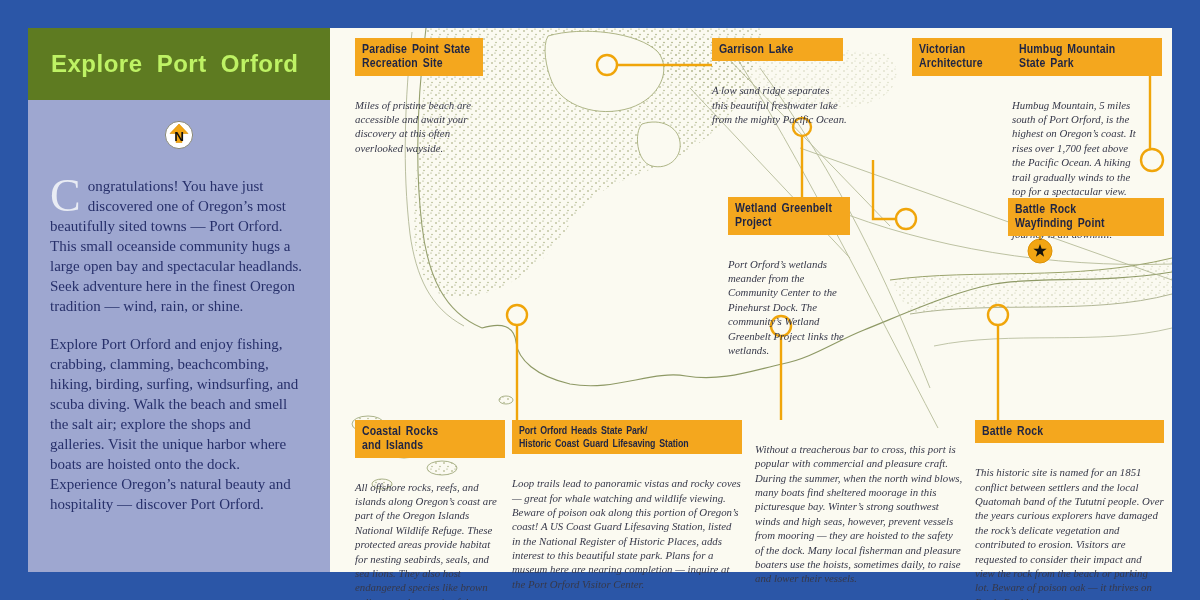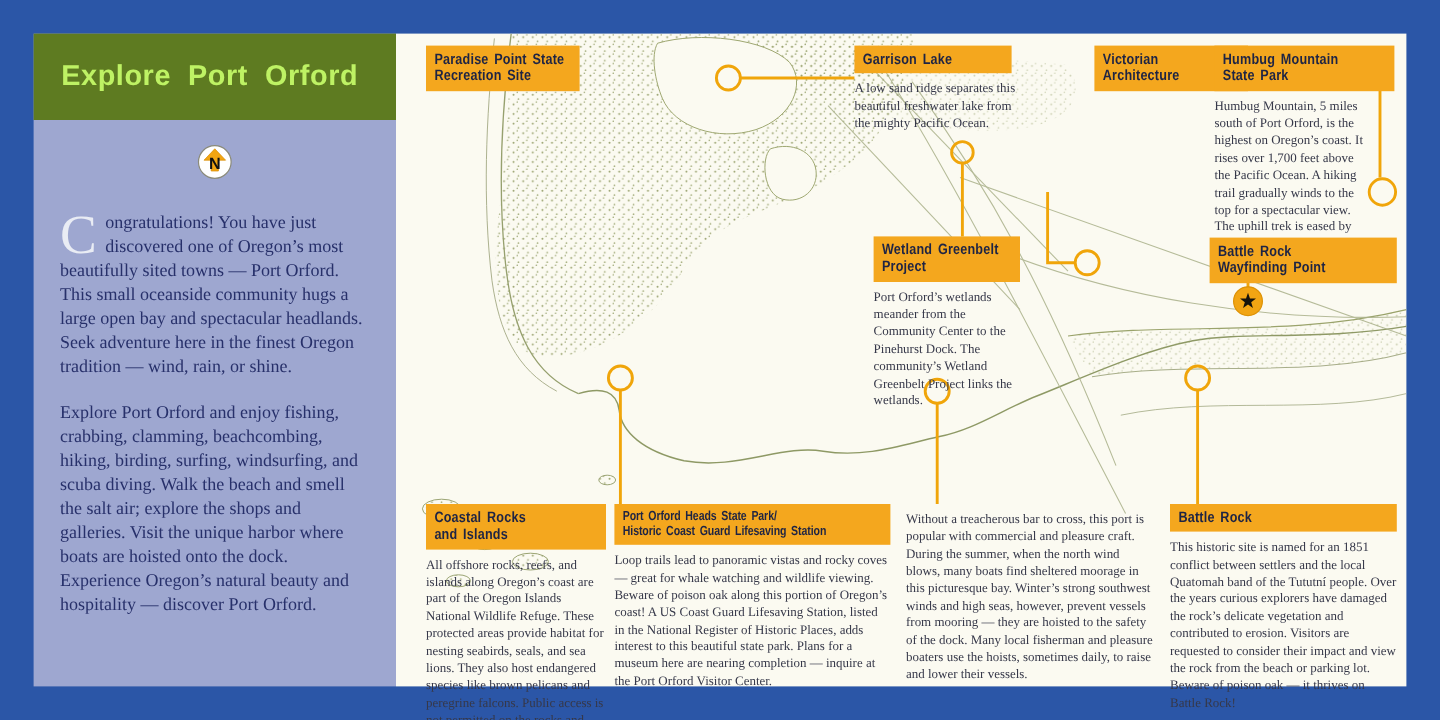--- a/index.html
+++ b/index.html
@@ -46,21 +46,21 @@
     background:#f4a71e;color:#1e2444;font-weight:bold;
     font-size:12.5px;line-height:1.15;padding:4px 6px 5px 7px;
   }
   .co-h span{
     display:inline-block;white-space:pre;
     transform:scaleX(.84);transform-origin:0 50%;
     letter-spacing:.2px;word-spacing:2px;
   }
   .co-b{
     font-family:"Liberation Serif",serif;color:#363849;
-    font-size:10.8px;line-height:1.33;padding-top:6px;
+    font-size:10.8px;line-height:1.33;padding-top:22px;font-style:italic;
   }
   #co-paradise{left:355px;top:38px;width:128px;}
   #co-garrison{left:712px;top:38px;width:131px;}
   #co-victorian{left:868px;top:38px;width:128px;margin-left:44px;}
   #co-humbug{left:1012px;top:38px;width:150px;}
   #co-humbug .co-b{width:128px;}
   #co-wetland{left:728px;top:197px;width:122px;}
   #co-wetland .co-b{width:126px;}
   #co-wayfinding{left:1008px;top:198px;width:156px;}
   #co-coastal{left:355px;top:420px;width:150px;}
@@ -159,20 +159,21 @@
     <g>
       <circle cx="710" cy="223" r="12" fill="#f2a513" stroke="#dd9206" stroke-width="1"></circle>
       <path transform="translate(710,223)" d="M0,-7 L1.65,-2.26 L6.66,-2.16 L2.66,0.87 L4.11,5.66 L0,2.8 L-4.11,5.66 L-2.66,0.87 L-6.66,-2.16 L-1.65,-2.26 Z" fill="#15130c"></path>
     </g>
   </svg>
 </div>
 
 <div class="co" id="co-paradise">
   <div class="co-h"><span>Paradise Point State
 Recreation Site</span></div>
+  <div class="co-b">Miles of pristine beach are accessible and await your discovery at this often overlooked wayside.</div>
 </div>
 
 <div class="co" id="co-garrison">
   <div class="co-h"><span>Garrison Lake</span></div>
   <div class="co-b" style="width:135px;">A low sand ridge separates this beautiful freshwater lake from the mighty Pacific Ocean.</div>
 </div>
 
 <div class="co" id="co-victorian">
   <div class="co-h"><span>Victorian
 Architecture</span></div>

